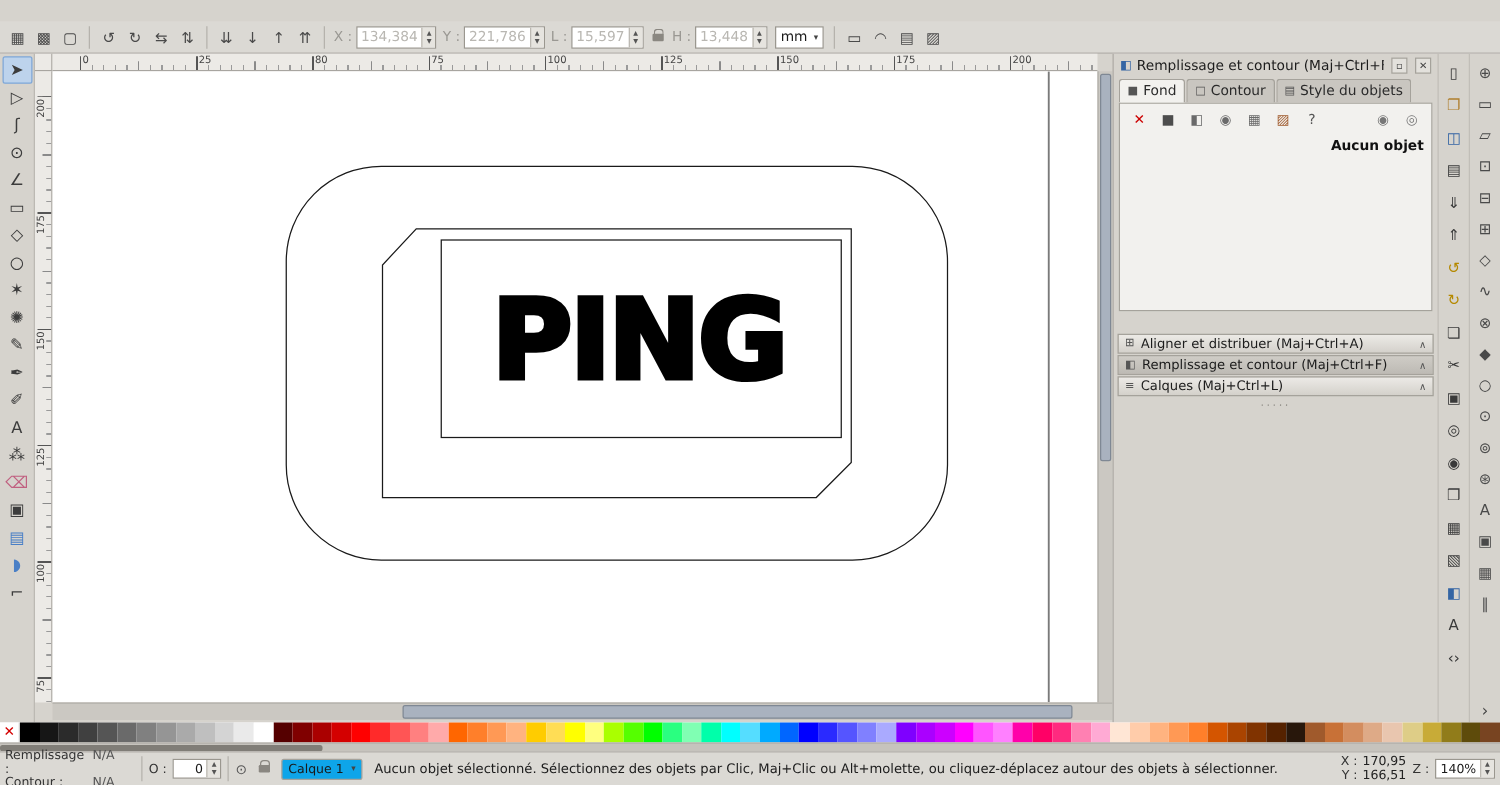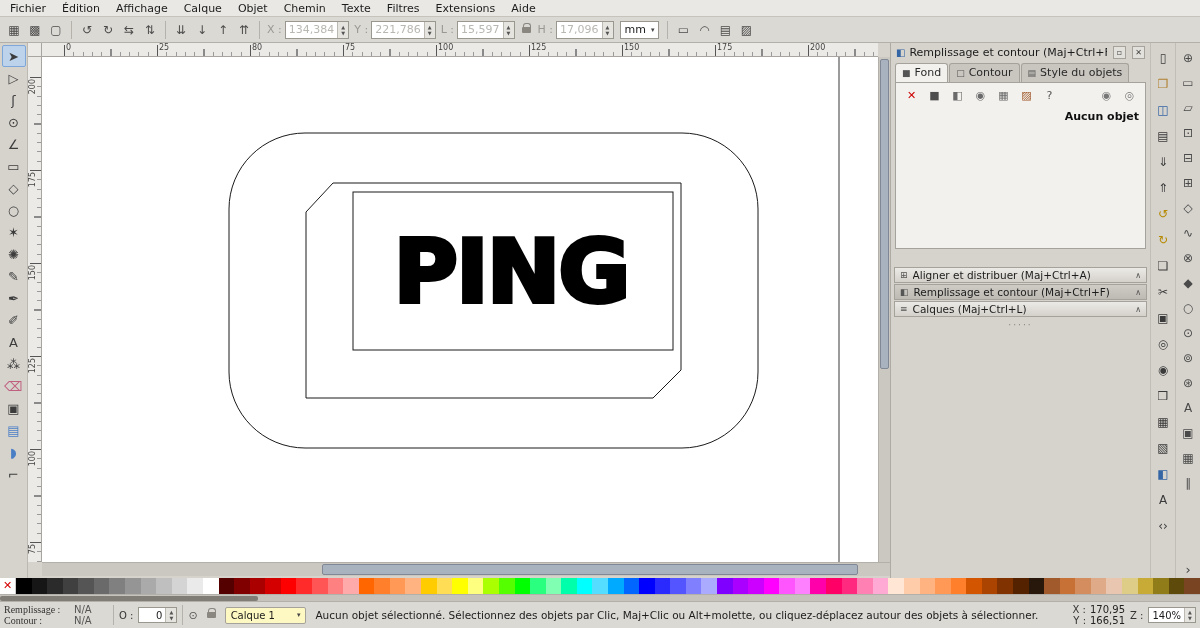--- a/index.html
+++ b/index.html
@@ -122,53 +122,41 @@
   .palette { flex:1; display:flex; }
   .swatch { flex:1; }
   .palette-scroll { position:absolute; left:0; top:594px; width:100%; height:7px; background:#c6c3bd;
     border-top:1px solid #b3b0aa; }
   .pthumb { position:absolute; left:0; top:1px; height:5px; width:258px; background:#807d77; border-radius:2px; }
   
   .statusbar { position:absolute; left:0; top:601px; width:100%; height:27px; background:#dbd9d4;
     border-top:1px solid #b3b0aa; display:flex; align-items:center; gap:5px; padding:0 4px; font-size:10px; }
   .style-ind { display:flex; flex-direction:column; justify-content:center; line-height:11px; width:104px; }
   .si-row { display:flex; gap:4px; }
-  .si-lbl { color:#333; width:66px;font-family:Liberation Serif, serif; }
+  .si-lbl { color:#333; width:66px; }
   .si-val { color:#555; }
   .sb-sep { width:1px; height:20px; background:#b5b2ac; }
   .sb-lbl { color:#333; }
   .spinbox.small { height:16px; }
   .spinbox.small .val { min-width:26px; color:#1a1a1a; font-size:10px; }
   .sb-icon { font-size:11px; color:#555; }
-  .layer-box { display:flex; align-items:center; gap:22px; height:17px; background:#fef9c3;
+  .layer-box { display:flex; align-items:center; gap:6px; height:17px; background:#0ea5e9;
     border:1px solid #a5a29b; border-radius:2px; padding:0 5px; font-size:10px; color:#1a1a1a; }
   .layer-box .arrow { font-size:7px; color:#444; }
   .status-msg { flex:1; color:#1c1c1c; font-size:10.5px; white-space:nowrap; overflow:hidden;
     text-overflow:ellipsis; padding-left:4px; }
   .coords { display:flex; flex-direction:column; justify-content:center; line-height:11px; color:#333; }
   .coords .si-row { justify-content:flex-end; }
   .coords .cv { min-width:34px; text-align:right; color:#222; }
 </style>
 </head>
 <body>
 
 <div class="app">
 
-  <div class="menubar">
-    <div class="menu-item">Fichier</div>
-      <div class="menu-item">Édition</div>
-      <div class="menu-item">Affichage</div>
-      <div class="menu-item">Calque</div>
-      <div class="menu-item">Objet</div>
-      <div class="menu-item">Chemin</div>
-      <div class="menu-item">Texte</div>
-      <div class="menu-item">Filtres</div>
-      <div class="menu-item">Extensions</div>
-      <div class="menu-item">Aide</div>
-  </div>
 
   <div class="toolbar">
     <span class="tb-group">
       <span class="tb-btn">▦</span>
         <span class="tb-btn">▩</span>
         <span class="tb-btn">▢</span>
     </span>
     <span class="tb-sep"></span>
     <span class="tb-group">
       <span class="tb-btn">↺</span>
@@ -204,21 +192,21 @@
           <span class="spinbox">
             <span class="val">15,597</span>
             <span class="spin"></span>
           </span>
         </span>
     </span>
     <span class="lockicon"></span>
     <span class="field">
       <span class="lbl">H :</span>
       <span class="spinbox">
-        <span class="val">17,096</span>
+        <span class="val">13,448</span>
         <span class="spin"></span>
       </span>
     </span>
     <span class="unit-box">
       <span>mm</span>
       <span class="arrow">▾</span>
     </span>
     <span class="tb-sep"></span>
     <span class="tb-group">
       <span class="tb-btn">▭</span>

